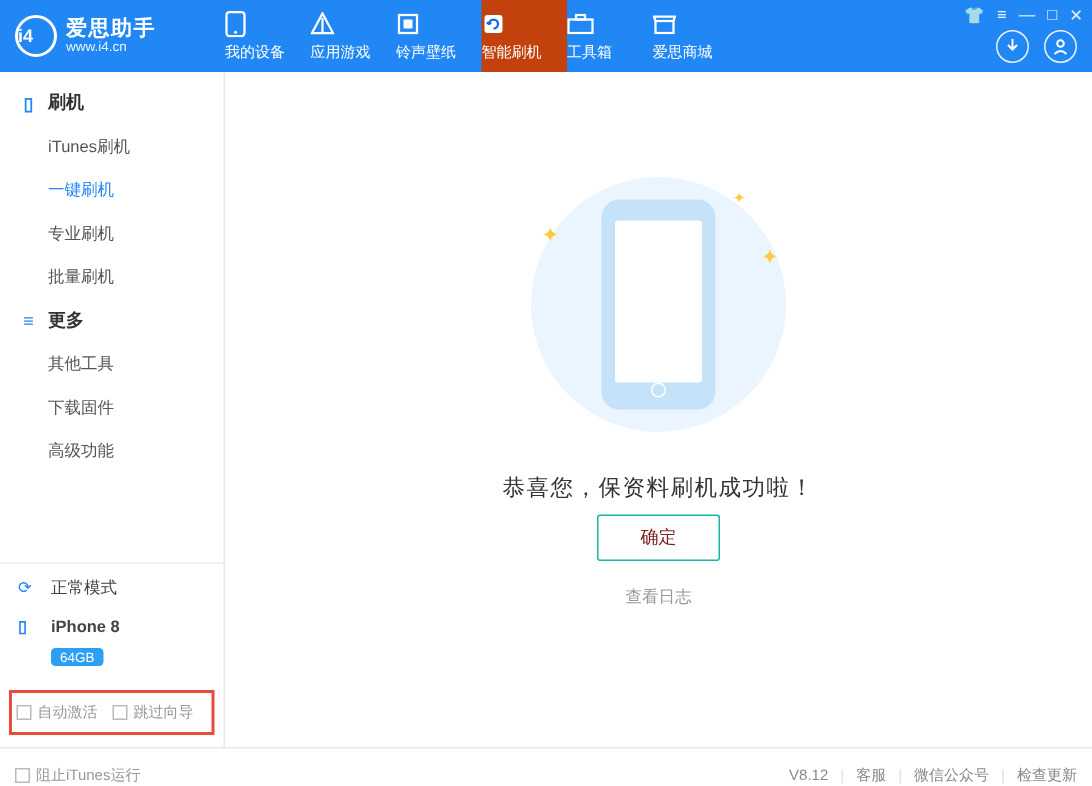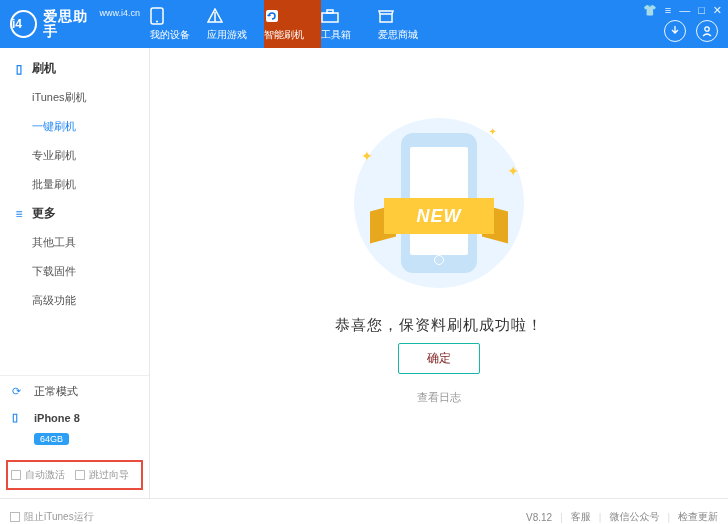--- a/index.html
+++ b/index.html
@@ -1,20 +1,20 @@
 <!DOCTYPE html>
 <html><head>
 <meta charset="utf-8">
 <style>
 *{margin:0;padding:0;box-sizing:border-box;font-family:"Microsoft YaHei",SimSun,Arial,sans-serif;-webkit-font-smoothing:antialiased}
 body{width:728px;height:524px;overflow:hidden;background:#fff;display:flex;flex-direction:column}
 .header{height:48px;background:#2187f4;display:flex;align-items:center;color:#fff;position:relative}
 .logo-area{display:flex;align-items:center;padding:0 10px;width:150px}
 .logo-circle{width:28px;height:28px;border:2px solid #fff;border-radius:50%;display:flex;align-items:center;justify-content:flex-start;font-weight:bold;font-size:12px;margin-right:6px}
-.logo-text{display:flex;flex-direction:row;justify-content:center;line-height:1.1}
+.logo-text{display:flex;flex-direction:column;justify-content:center;line-height:1.1}
 .logo-name{font-size:14px;font-weight:bold;letter-spacing:1px}
 .logo-site{font-size:9px;opacity:.9}
 .nav{display:flex;height:48px;flex:1}
 .nav-item{width:57px;height:48px;display:flex;flex-direction:column;align-items:flex-start;justify-content:center;cursor:pointer;font-size:10px}
 .nav-item .ico{height:18px;display:flex;align-items:center;justify-content:center;margin-bottom:3px}
 .nav-item.active{background:#c2410c}
 .win-controls{position:absolute;right:6px;top:4px;display:flex;gap:8px;font-size:11px}
 .win-controls span{cursor:pointer;opacity:.9}
 .right-icons{position:absolute;right:10px;bottom:6px;display:flex;gap:10px;align-items:center}
 .right-icons .rico{width:22px;height:22px;border:1.5px solid rgba(255,255,255,.9);border-radius:50%;display:flex;align-items:center;justify-content:center;cursor:pointer}
@@ -83,20 +83,29 @@
       <span>我的设备</span>
     </div>
     <div class="nav-item">
       <span class="ico">
           <svg width="16" height="16" viewBox="0 0 16 16">
             <path d="M8 1 L15 14 H1 Z M8 4 L8 14" fill="none" stroke="#fff" stroke-width="1.5"></path>
           </svg>
         </span>
       <span>应用游戏</span>
     </div>
+    <div class="nav-item">
+      <span class="ico">
+          <svg width="16" height="16" viewBox="0 0 16 16">
+            <rect x="2" y="2" width="12" height="12" fill="none" stroke="#fff" stroke-width="1.5"></rect>
+            <rect x="5" y="5" width="6" height="6" fill="#fff"></rect>
+          </svg>
+        </span>
+      <span>铃声壁纸</span>
+    </div>
     <div class="nav-item active">
       <span class="ico">
           <svg width="16" height="16" viewBox="0 0 16 16">
             <rect x="2" y="2" width="12" height="12" rx="2" fill="#fff"></rect>
             <path d="M5 8 A3 3 0 1 1 8 11" fill="none" stroke="#0d6de0" stroke-width="1.5"></path>
             <path d="M5 8 l-1.5 -1 M5 8 l1.5 -1" stroke="#0d6de0" stroke-width="1.5"></path>
           </svg>
         </span>
       <span>智能刷机</span>
     </div>
@@ -188,25 +197,20 @@
     </div>
   </div>
 
   <div class="main">
     <div class="illus">
       <div class="bg-circle"></div>
       <span class="spark s1">✦</span>
       <span class="spark s2">✦</span>
       <span class="spark s3">✦</span>
       <div class="phone"></div>
-      <div class="ribbon">
-        <div class="rib-left"></div>
-          <div class="rib-right"></div>
-        <div class="rib-main">NEW</div>
-      </div>
     </div>
     <div class="msg">恭喜您，保资料刷机成功啦！</div>
     <button class="btn">确定</button>
     <span class="log-link">查看日志</span>
   </div>
 </div>
 
 <div class="footer">
   <div class="footer-left">
     <label class="opt">

